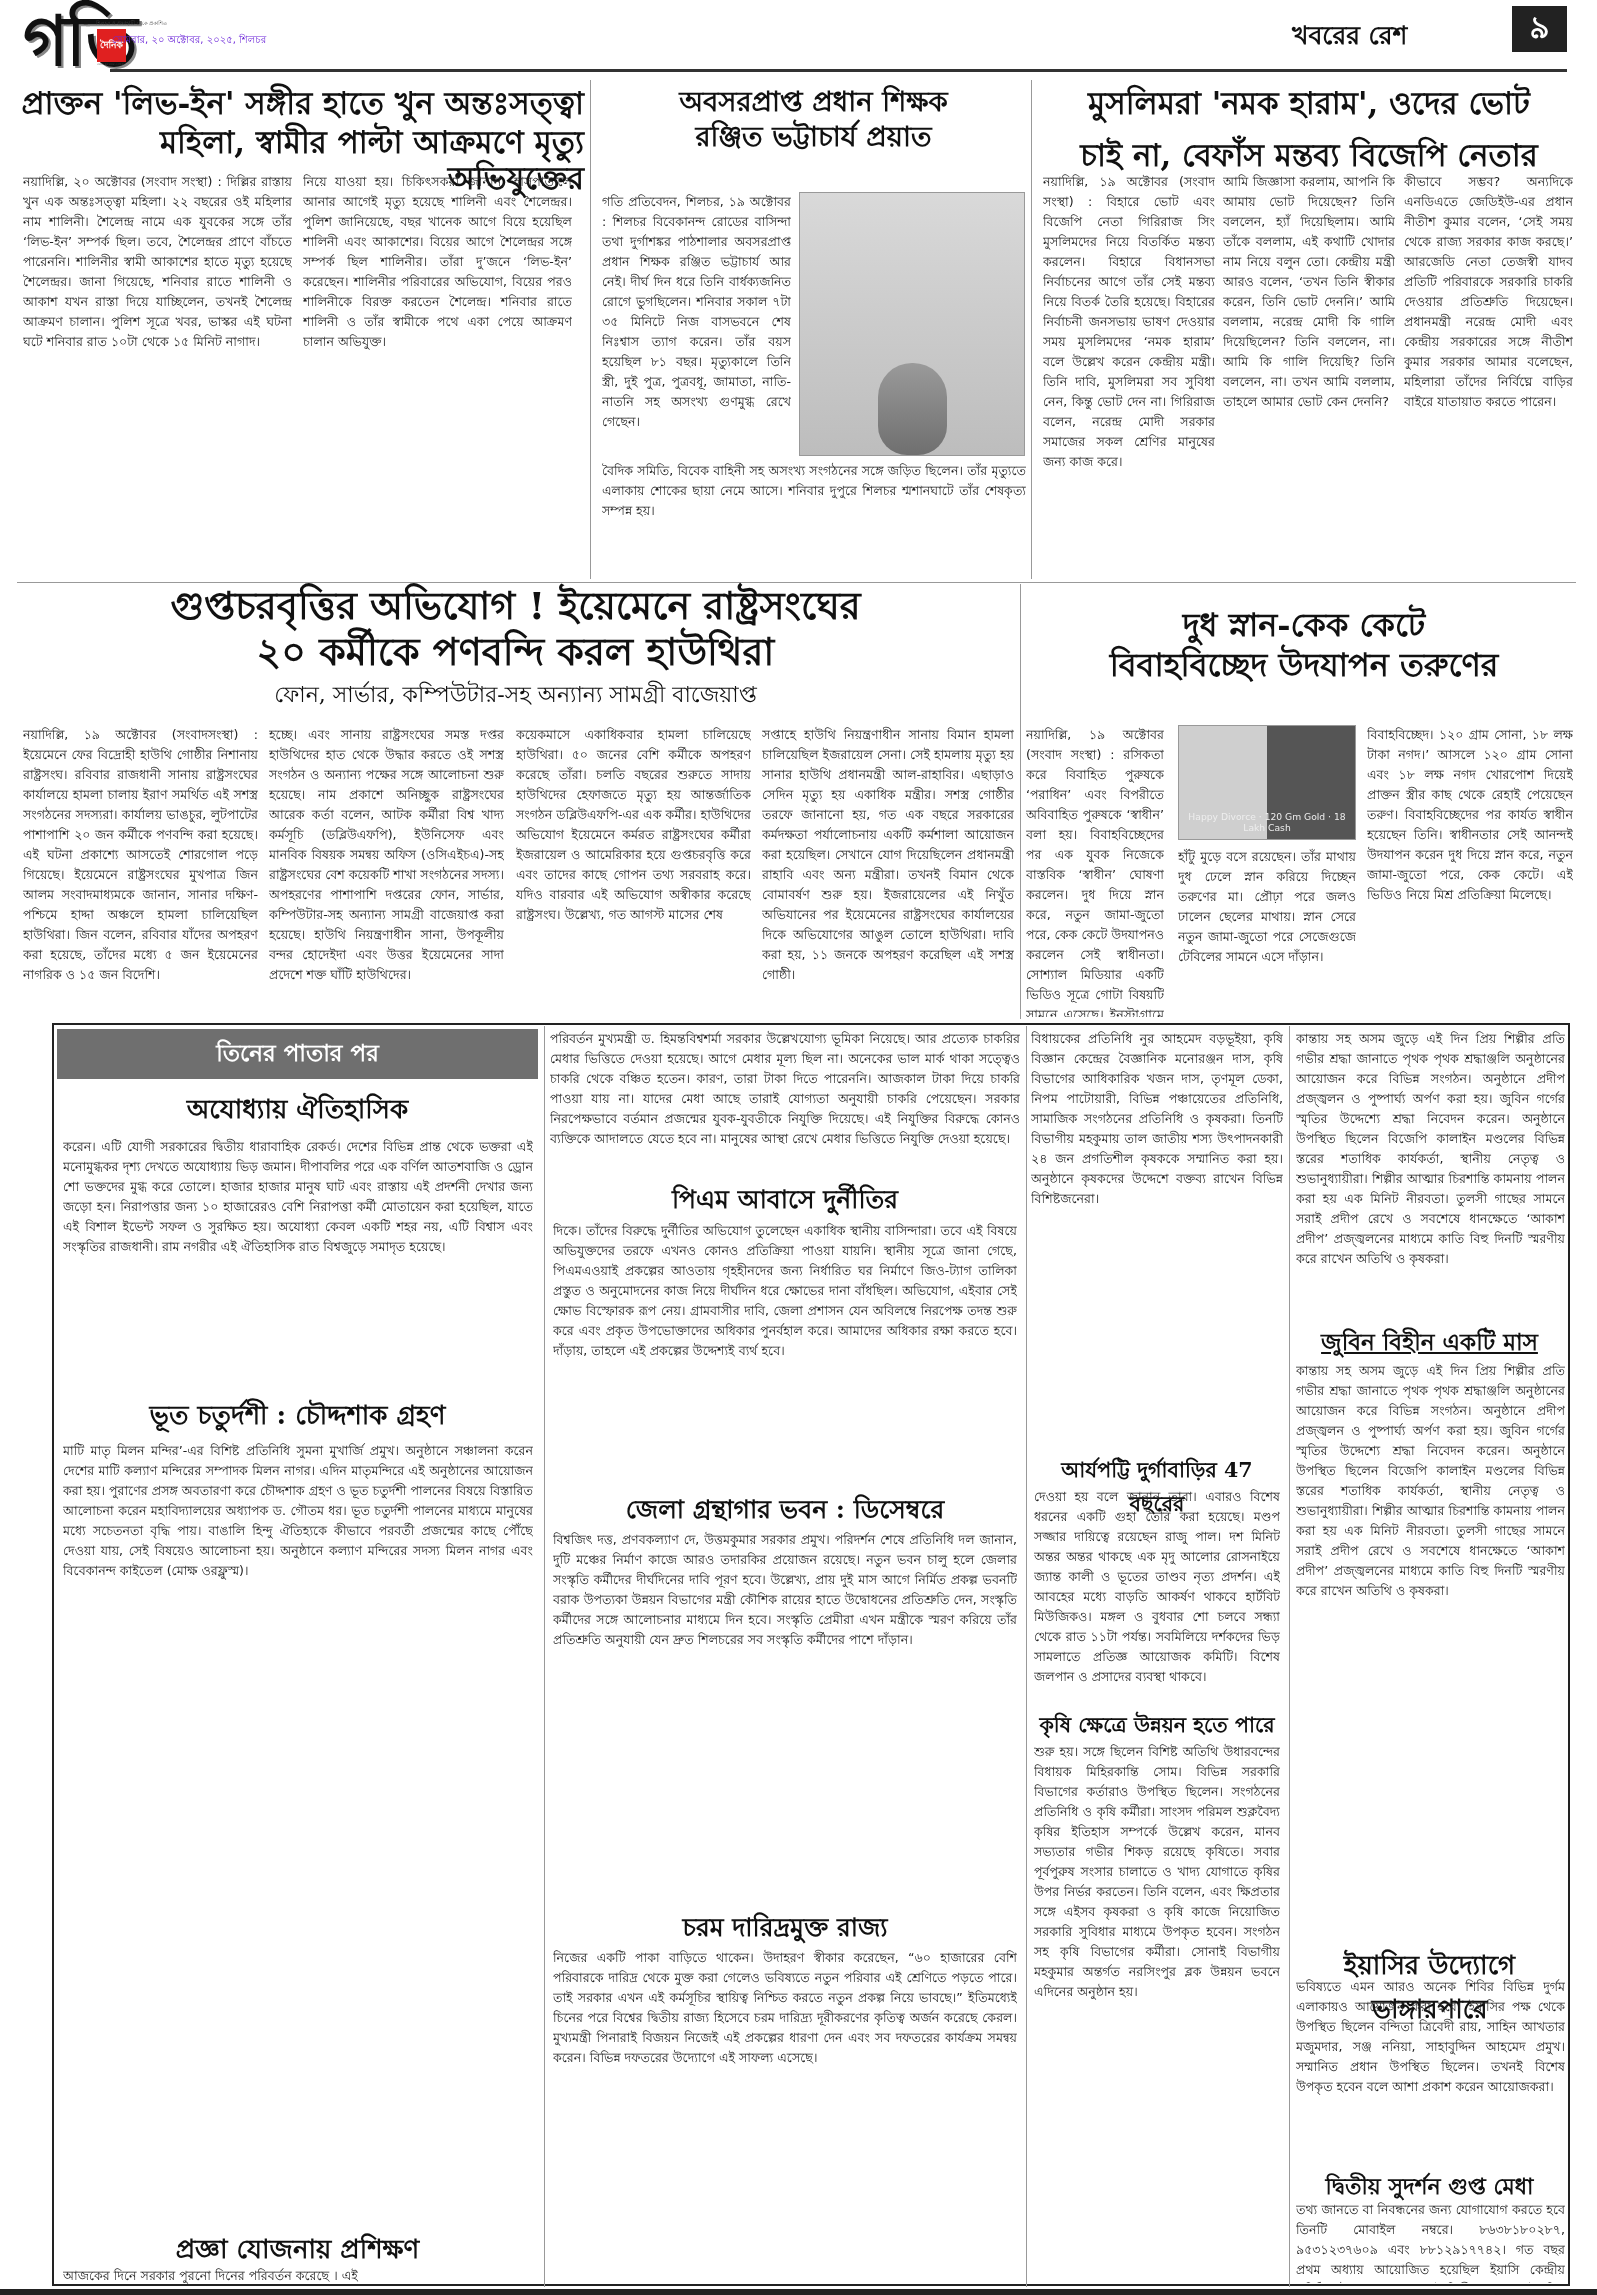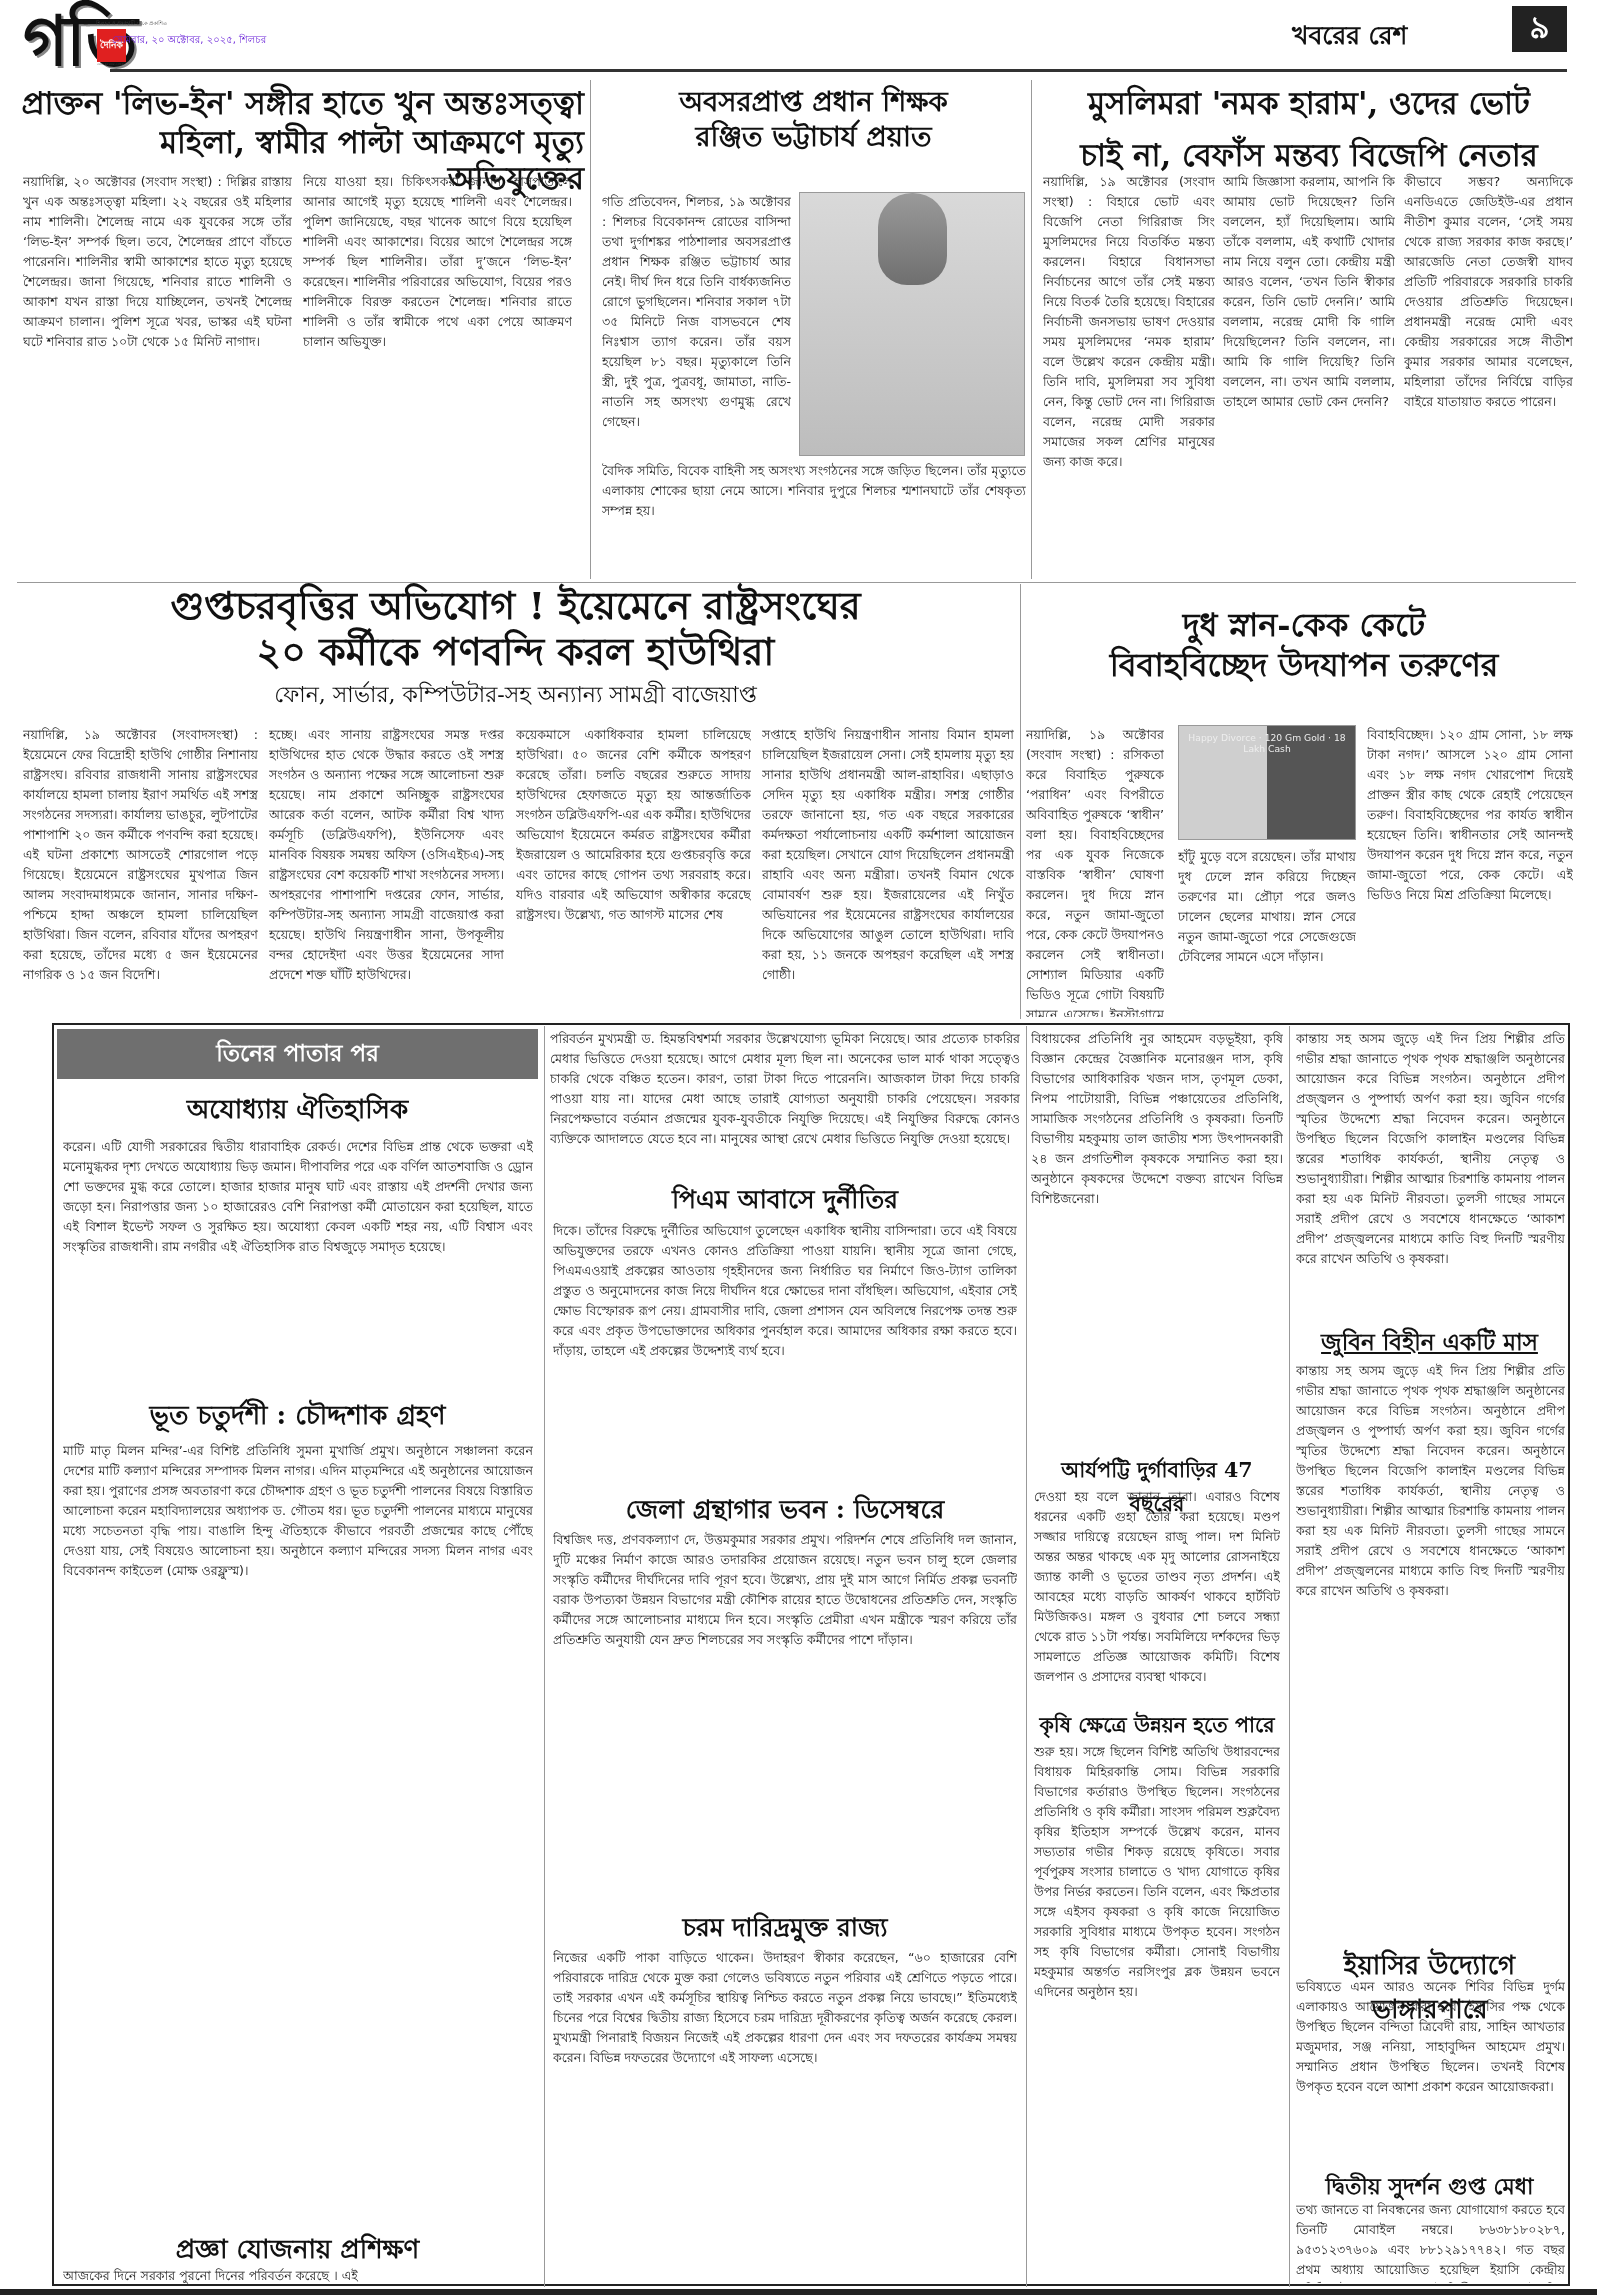--- a/index.html
+++ b/index.html
@@ -13,21 +13,21 @@
   .logo-small { left: 97px; top: 65px; font-size: 2.9px; color: #444; line-height: 1.2; }
   .dateline { left: 109px; top: 29px; font-size: 10px; color: #6d28d9; }
   .section-title { left: 1292px; top: 16px; font-size: 25px; font-weight: bold; font-family: "DejaVu Serif", serif; }
   .page-num { left: 1512px; top: 5.7px; width: 55px; height: 46px; background: #222; color: #fff; font-size: 31px; font-weight: bold; display: flex; align-items: center; justify-content: center; }
   .rule-top { left: 110px; top: 69px; width: 1457px; height: 3.4px; background: #333; }
 
   
   .hl { font-family: "DejaVu Serif", serif; font-weight: bold; color: #111; line-height: 1.15; text-align: center; }
   .body-text { font-size: 12.6px; line-height: 20px; text-align: justify; color: #222; overflow: hidden; }
   .col { position: absolute; overflow: hidden; }
-  .photo { background: linear-gradient(180deg,#d9d9d9,#bdbdbd); border: 0.6px solid #999; position: absolute; display:flex; align-items:flex-start; justify-content:center; color:#555; font-size:10.3px; }
+  .photo { background: linear-gradient(180deg,#d9d9d9,#bdbdbd); border: 0.6px solid #999; position: absolute; display:flex; align-items:flex-end; justify-content:center; color:#555; font-size:10.3px; }
   .face { width: 69px; height: 92px; border-radius: 34px 34px 29px 29px; background: linear-gradient(180deg,#9a9a9a,#6f6f6f); }
   .vrule { position: absolute; width: 1.1px; background: #999; }
   .hrule { position: absolute; height: 1.1px; background: #999; }
 
   .box { position: absolute; border: 2.3px solid #222; }
   .box-banner { position: absolute; background: #6f6f6f; color: #fff; font-size: 23px; font-family: "DejaVu Serif", serif; font-weight: bold; display:flex; align-items:center; justify-content:center; }
   .sub-hl { font-family: "DejaVu Serif", serif; font-weight: bold; text-align: center; color: #111; }
   .bottom-rule { left: 0; top: 2289px; width: 1598px; height: 6.3px; background: #222; }
 </style>
 </head>

